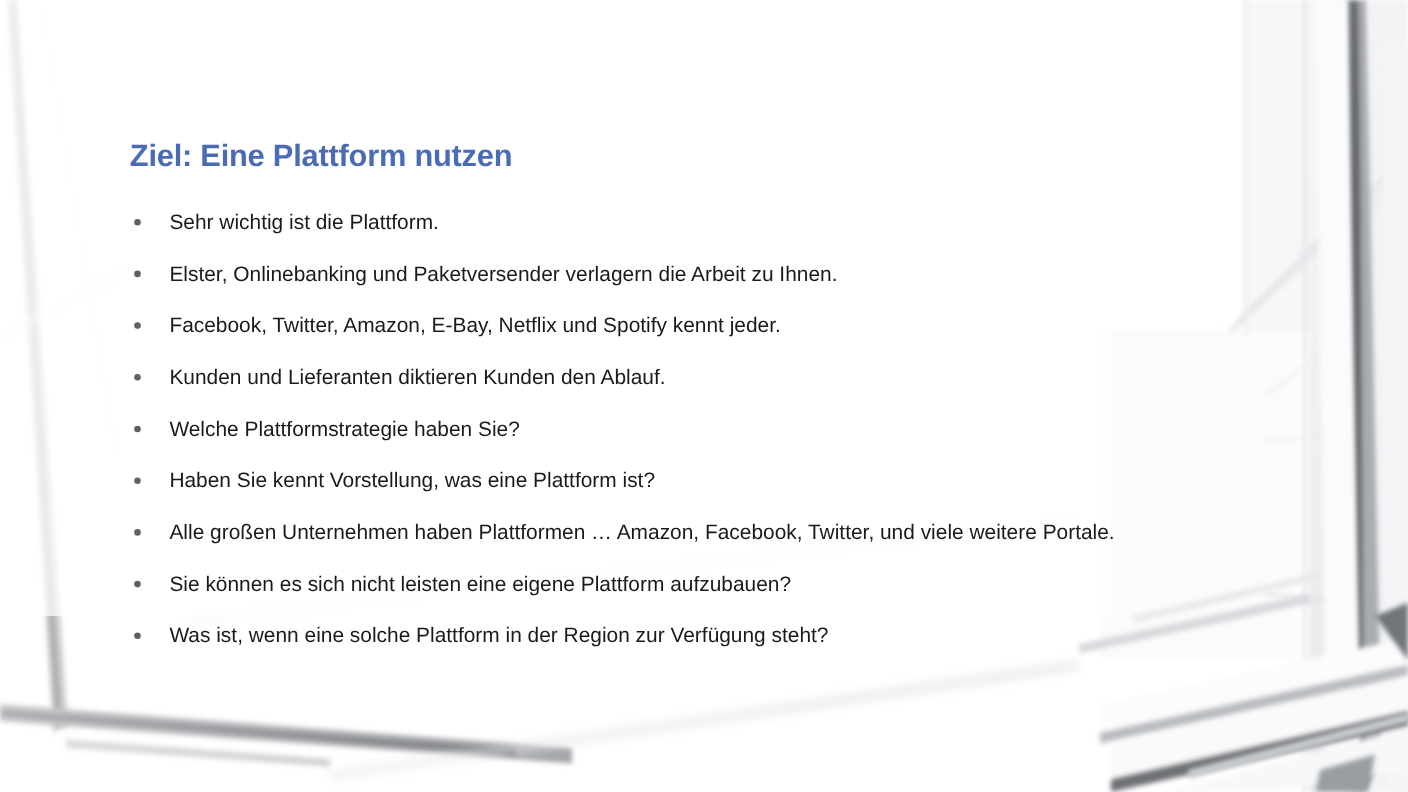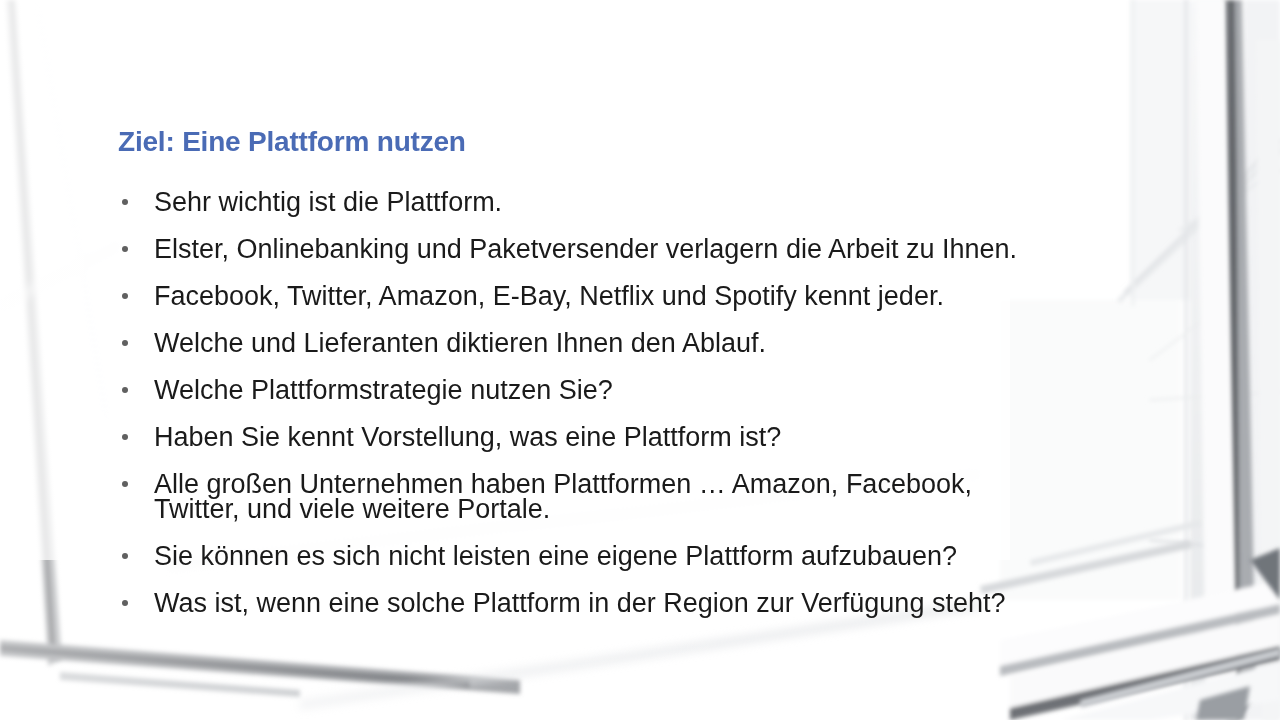--- a/index.html
+++ b/index.html
@@ -51,21 +51,21 @@
     top: 190px;
     width: 960px;
     list-style: none;
     margin: 0;
     padding: 0;
   }
   .bullet-item {
     position: relative;
     padding-left: 36px;
     margin-bottom: 22px;
-    font-size: 27px;
+    font-size: 19px;
     line-height: 25px;
     color: #1a1a1a;
   }
   .bullet-item:last-child { margin-bottom: 0; }
   .bullet-marker {
     position: absolute;
     left: 4px;
     top: 9px;
     width: 6px;
     height: 6px;
@@ -192,25 +192,25 @@
     <li class="bullet-item">
       <span class="bullet-marker"></span>
       <span class="bullet-text">Elster, Onlinebanking und Paketversender verlagern die Arbeit zu Ihnen.</span>
     </li>
     <li class="bullet-item">
       <span class="bullet-marker"></span>
       <span class="bullet-text">Facebook, Twitter, Amazon, E-Bay, Netflix und Spotify kennt jeder.</span>
     </li>
     <li class="bullet-item">
       <span class="bullet-marker"></span>
-      <span class="bullet-text">Welche und Lieferanten diktieren Ihnen den Ablauf.</span>
-    </li>
-    <li class="bullet-item">
-      <span class="bullet-marker"></span>
-      <span class="bullet-text">Welche Plattformstrategie nutzen Sie?</span>
+      <span class="bullet-text">Kunden und Lieferanten diktieren Kunden den Ablauf.</span>
+    </li>
+    <li class="bullet-item">
+      <span class="bullet-marker"></span>
+      <span class="bullet-text">Welche Plattformstrategie haben Sie?</span>
     </li>
     <li class="bullet-item">
       <span class="bullet-marker"></span>
       <span class="bullet-text">Haben Sie kennt Vorstellung, was eine Plattform ist?</span>
     </li>
     <li class="bullet-item">
       <span class="bullet-marker"></span>
       <span class="bullet-text">Alle großen Unternehmen haben Plattformen … Amazon, Facebook, Twitter, und viele weitere Portale.</span>
     </li>
     <li class="bullet-item">

